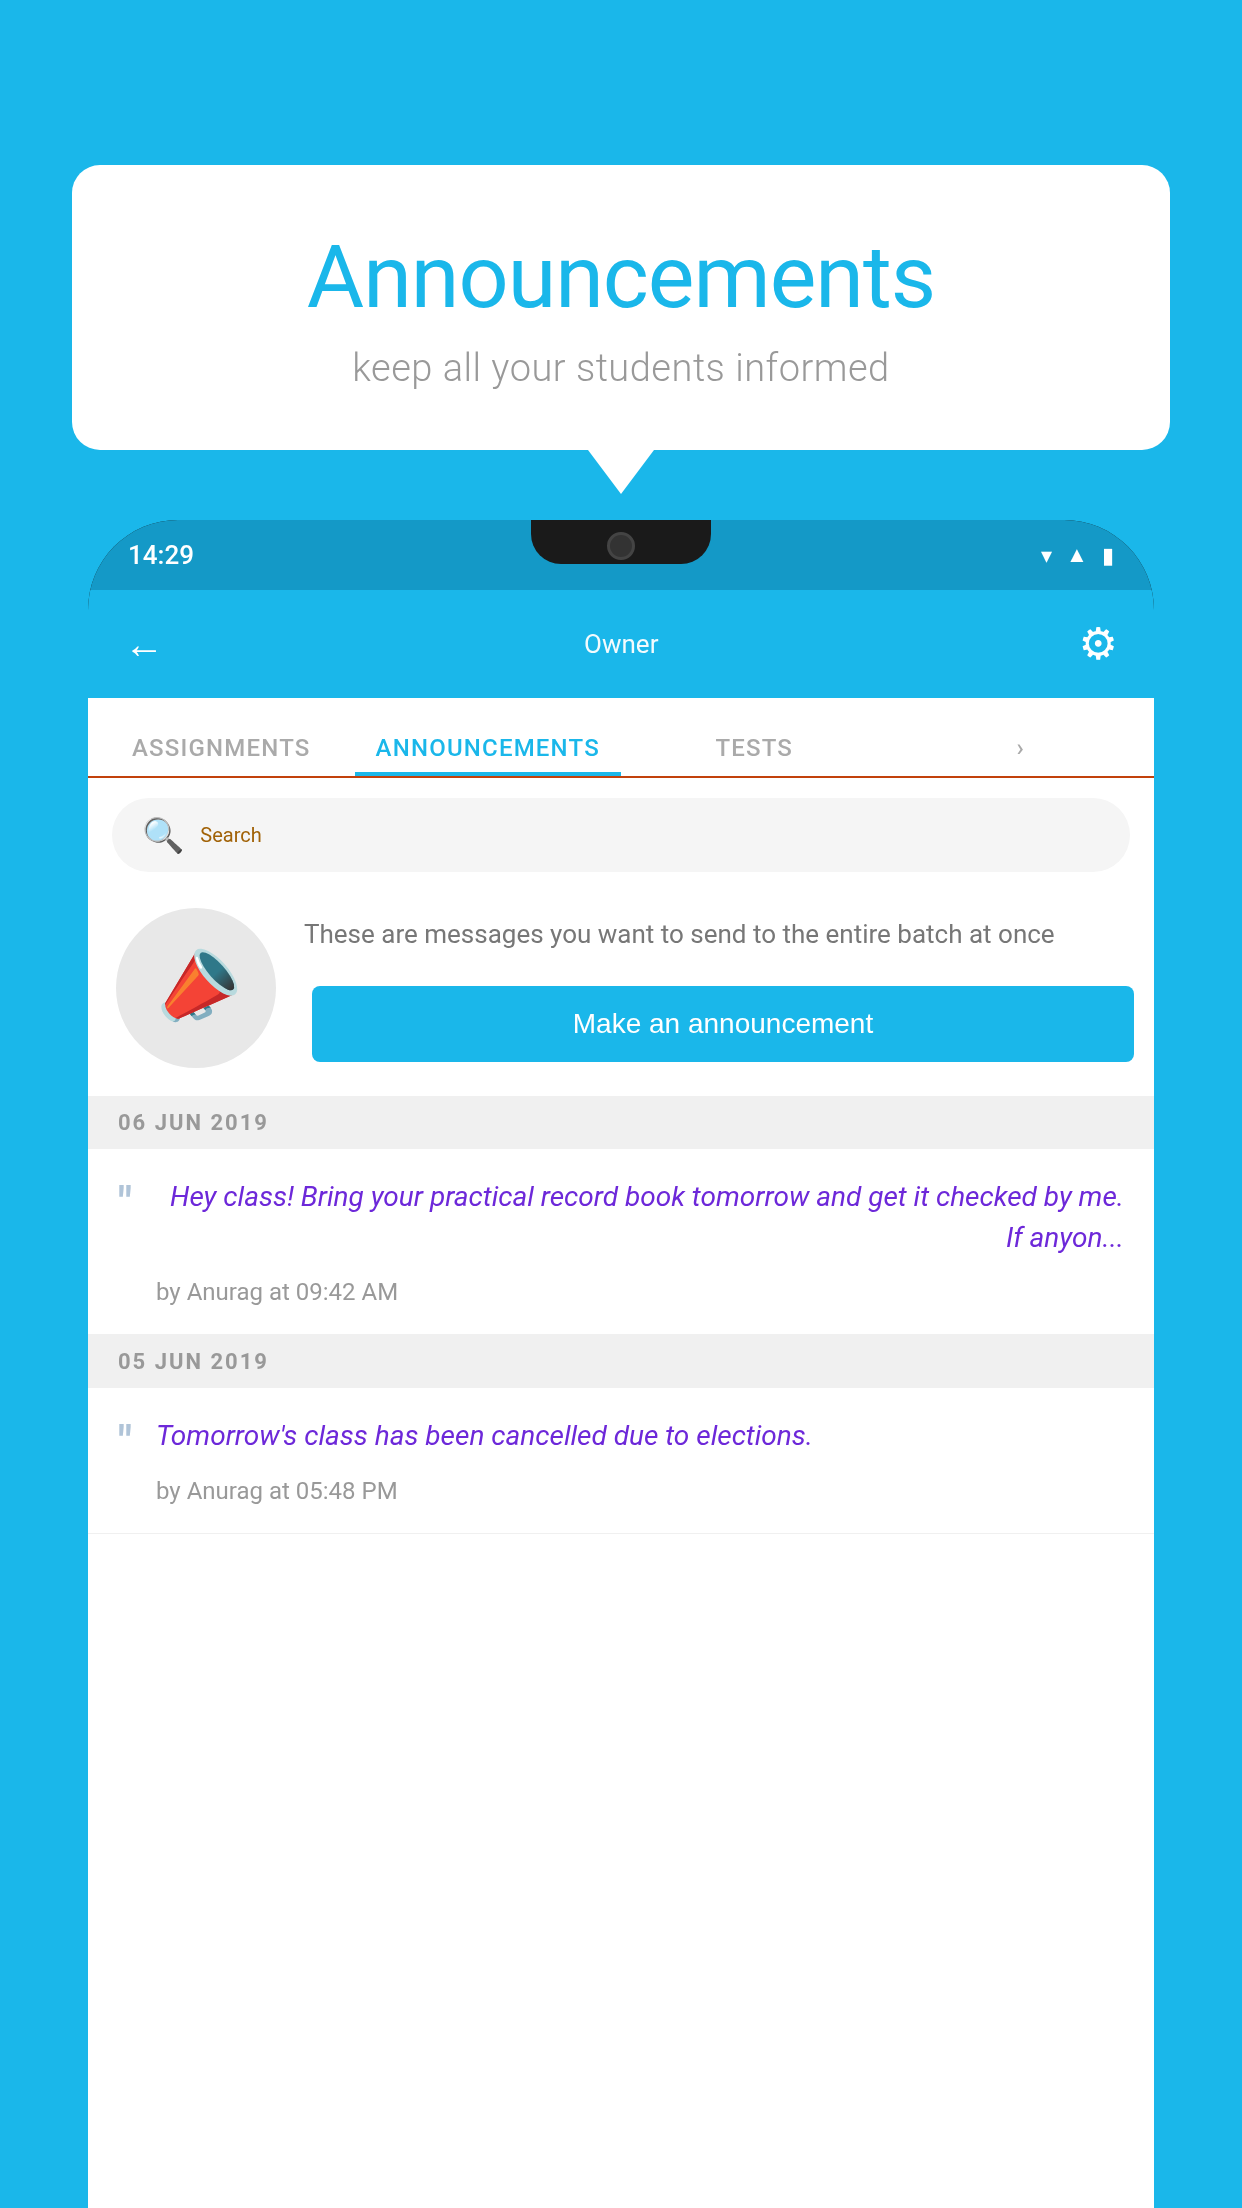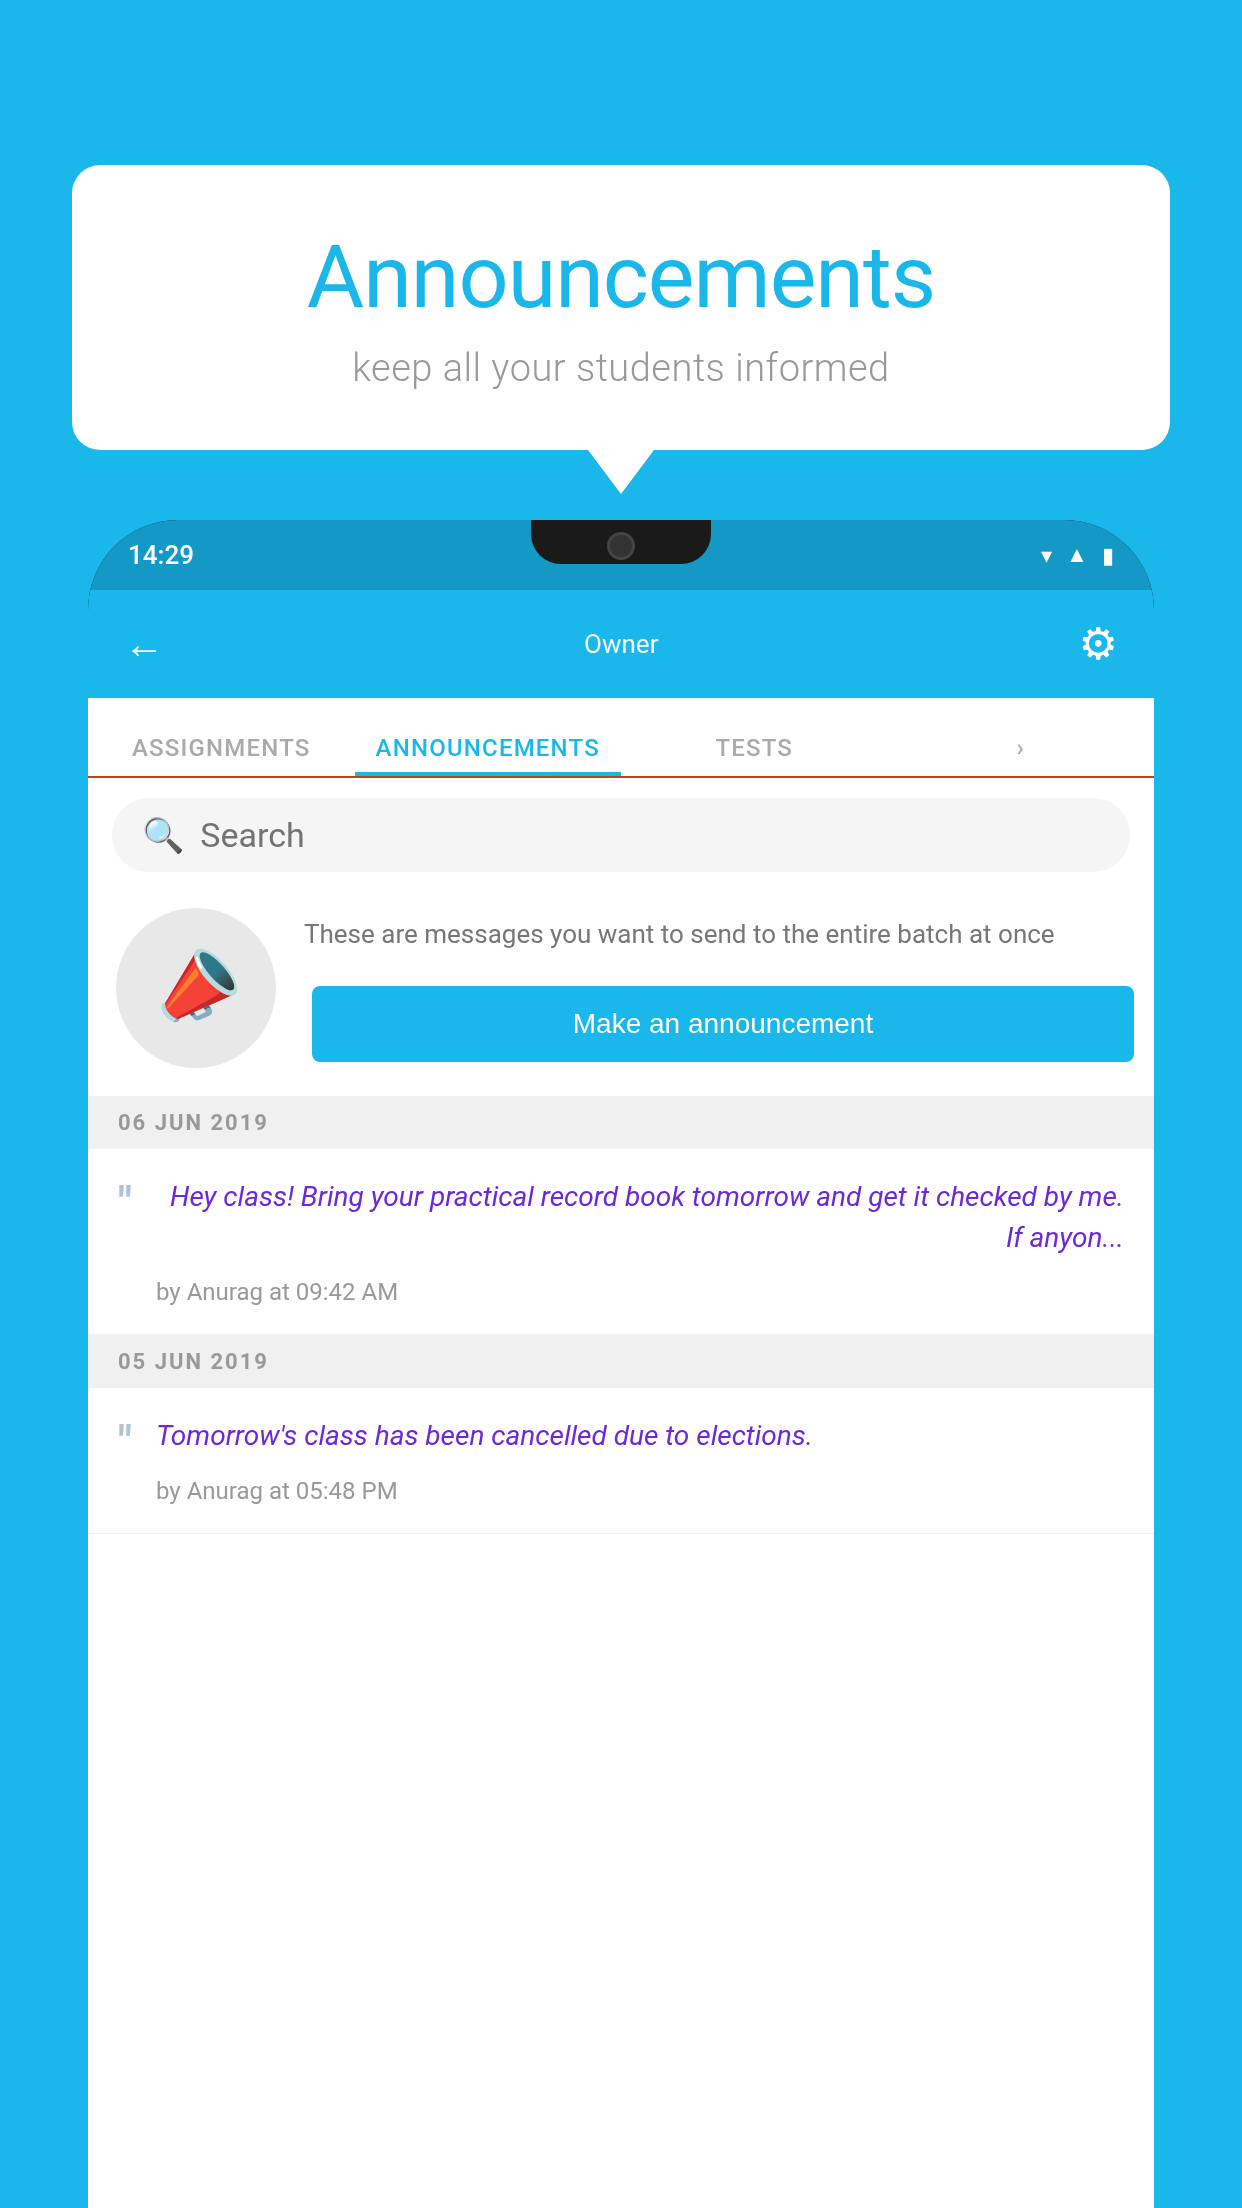--- a/index.html
+++ b/index.html
@@ -236,22 +236,22 @@
       padding: 0 30px;
       gap: 16px;
     }
 
     .search-icon-ph {
       color: #aaa;
       font-size: 34px;
     }
 
     .search-placeholder {
-      color: #737373;
-      font-size: 34px;
+      color: #a16207;
+      font-size: 20px;
     }
 
     
     .promo-area {
       display: flex;
       align-items: center;
       padding: 36px 28px 28px 28px;
       gap: 28px;
     }
 

